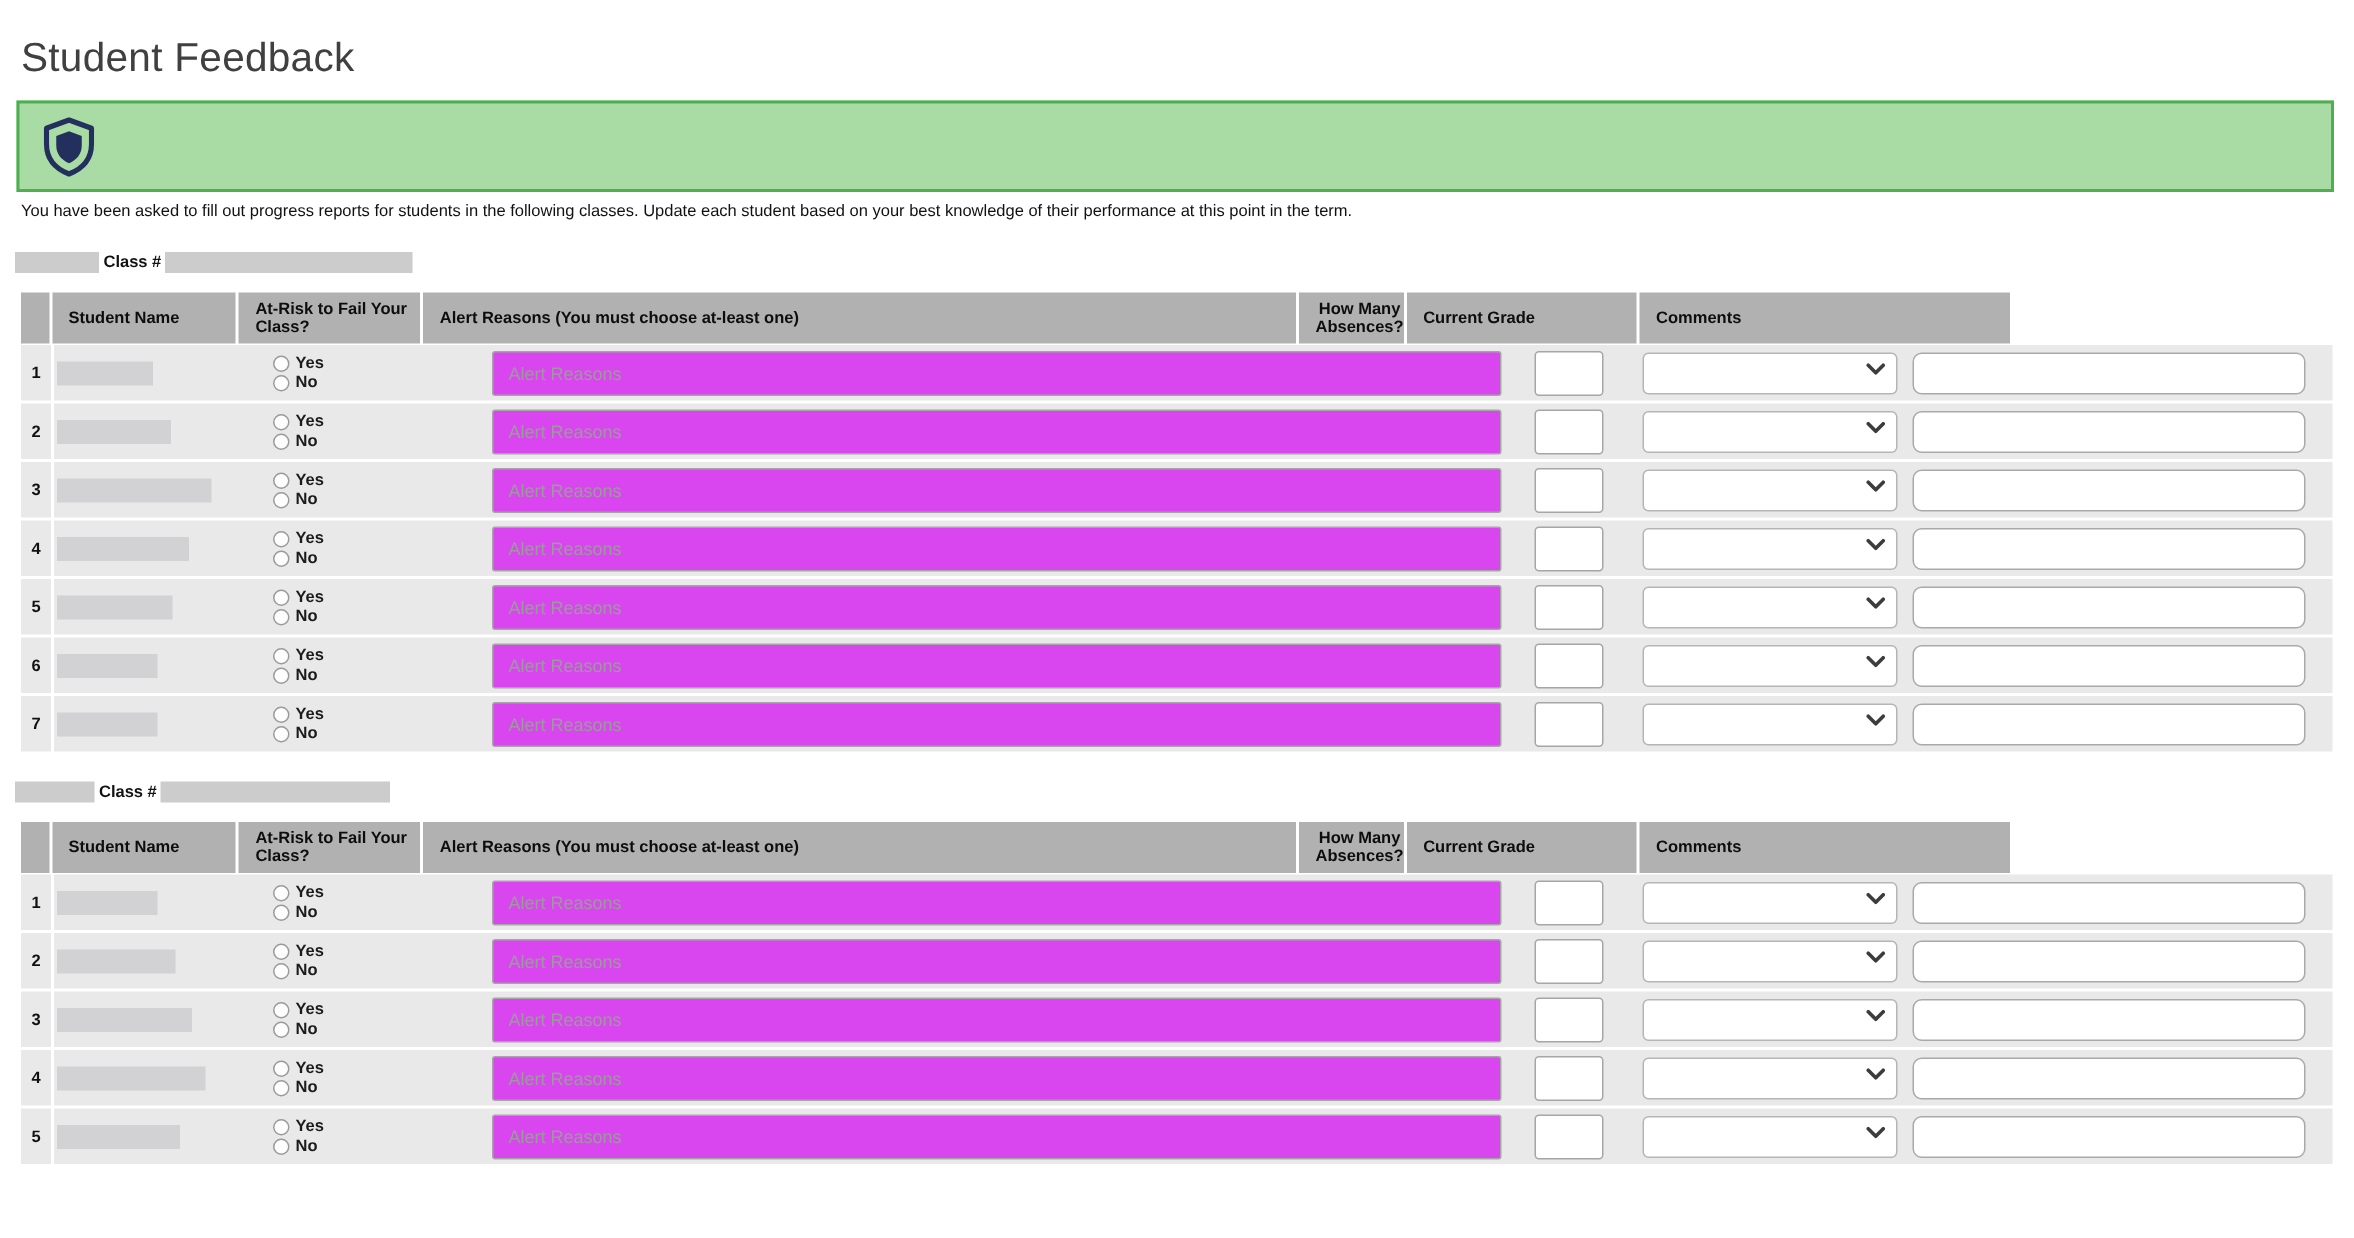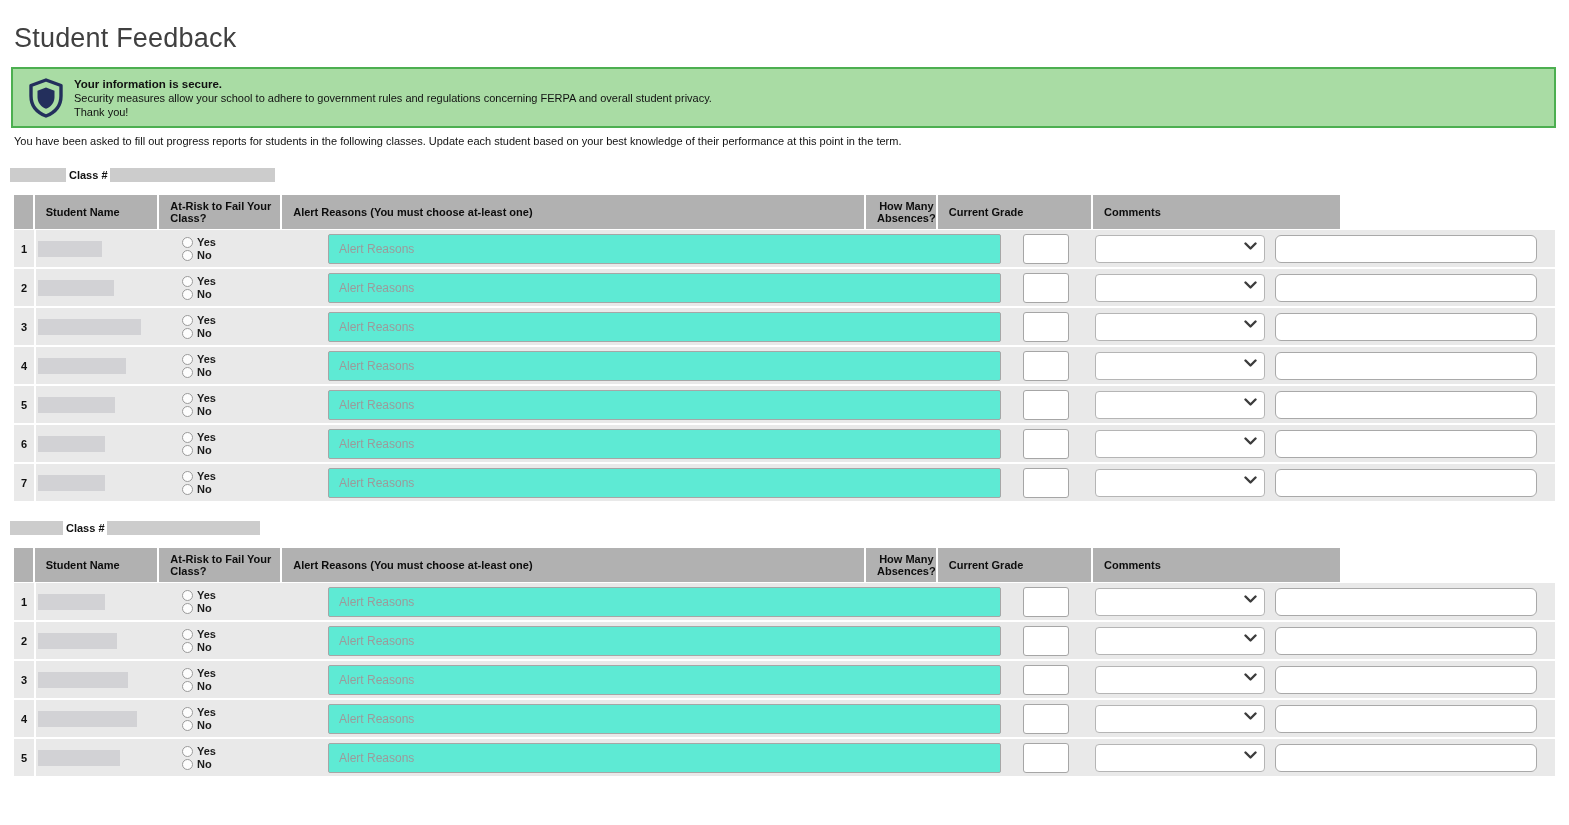--- a/index.html
+++ b/index.html
@@ -78,21 +78,21 @@
   .risk-option { display: flex; align-items: center; gap: 4px; font-size: 11px; font-weight: 700; color: #1b1b1b; }
   .risk-option input[type="radio"] {
     appearance: none; -webkit-appearance: none;
     width: 11px; height: 11px; border: 1px solid #9a9a9a; border-radius: 50%;
     background: #fdfdfd; margin: 0; cursor: pointer;
   }
 
   input[type="text"] { font-family: "Liberation Sans", sans-serif; }
   .alert-input {
     margin-left: 6px; width: 673px; height: 30px;
-    border: 1px solid #a6a6a6; border-radius: 2px; background: #5eead4;
+    border: 1px solid #a6a6a6; border-radius: 2px; background: #d946ef;
     font-size: 12px; color: #333; padding: 0 10px;
   }
   .alert-input::placeholder { color: #9b9b9b; opacity: 1; }
   .abs-input {
     width: 46px; height: 30px;
     border: 1px solid #a6a6a6; border-radius: 3px; background: #fff;
     font-size: 12px; padding: 0 6px; color: #333;
   }
   .grade-wrap { position: relative; margin-left: 8px; width: 170px; height: 28px; }
   .grade-select {
@@ -115,25 +115,20 @@
 
   <div class="page-title">Student Feedback</div>
 
   <div class="banner">
     <span class="banner-icon">
       <svg width="36" height="40" viewBox="0 0 36 40">
         <path d="M18 2 L33 7.5 V18 C33 28 27 34.5 18 38 C9 34.5 3 28 3 18 V7.5 Z" fill="none" stroke="#232f5c" stroke-width="3.4" stroke-linejoin="round"></path>
         <path d="M18 9.5 L26.5 12.7 V19 C26.5 24.8 23 28.7 18 30.8 C13 28.7 9.5 24.8 9.5 19 V12.7 Z" fill="#232f5c" stroke="none"></path>
       </svg>
     </span>
-    <div class="banner-text">
-      <div class="b-head">Your information is secure.</div>
-      <div>Security measures allow your school to adhere to government rules and regulations concerning FERPA and overall student privacy.</div>
-      <div>Thank you!</div>
-    </div>
   </div>
 
 
   <div class="instructions">You have been asked to fill out progress reports for students in the following classes. Update each student based on your best knowledge of their performance at this point in the term.</div>
 
   <div id="classes-root">
       <div class="class-line">
         <span class="redact" style="width: 56px;"></span>
         <span class="class-label">Class #</span>
         <span class="redact" style="width: 165px;"></span>

